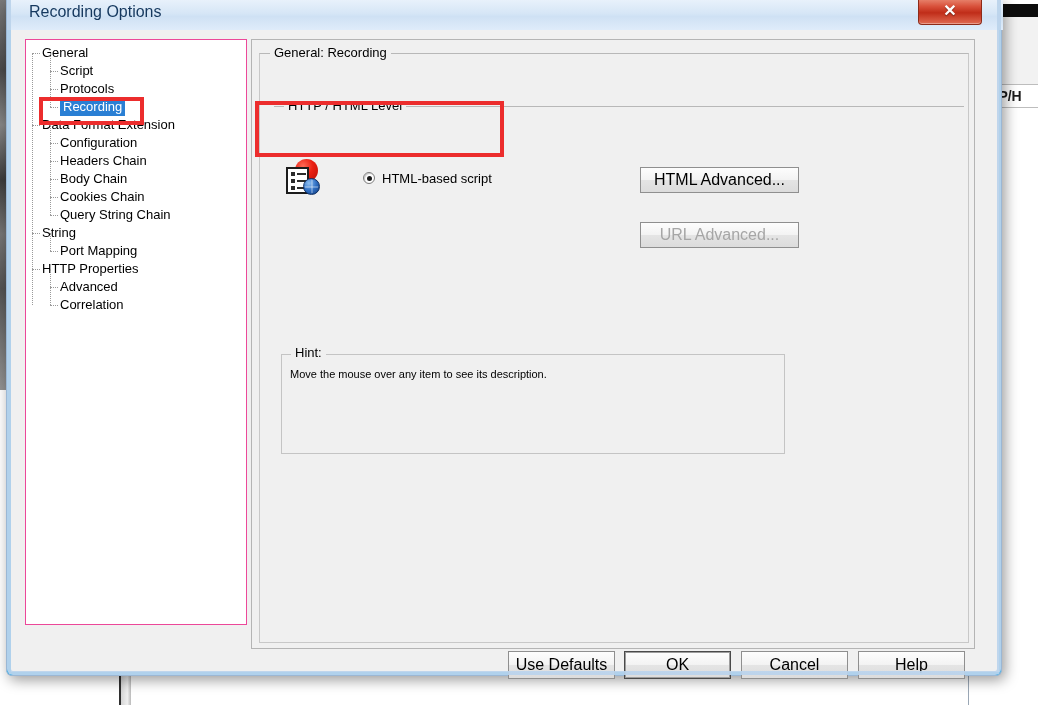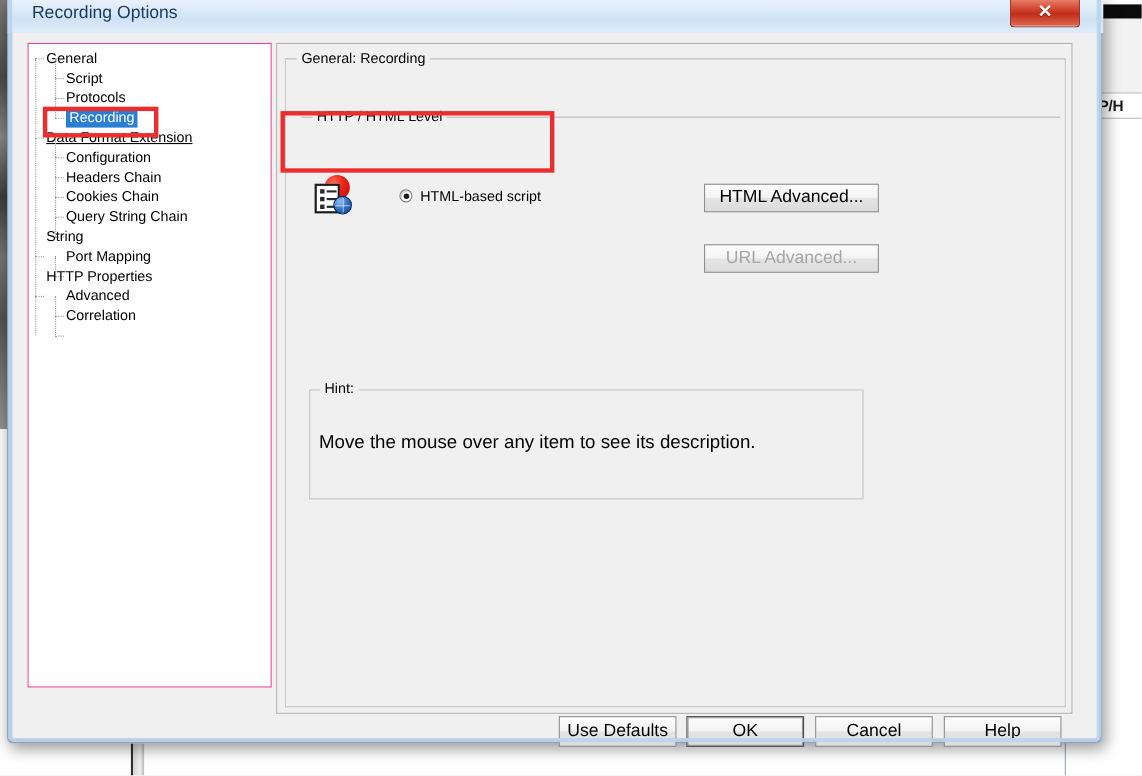--- a/index.html
+++ b/index.html
@@ -41,21 +41,21 @@
     line-height: 22px; letter-spacing: -.2px; white-space: nowrap; overflow: hidden;
   }
   .bg-bottom-stem {
     position: absolute; left: 119px; top: 676px; width: 12px; height: 29px;
     background: linear-gradient(90deg,#2f2f2f 0%,#2f2f2f 16%,#d4d4d4 16%,#efefef 70%,#b9b9b9 100%);
   }
 
   
   .dialog {
     position: absolute; left: 6px; top: 0px; width: 996px; height: 676px;
-    background: #737373;
+    background: #0ea5e9;
     border: 1px solid #9bb7d4;
     border-top: none;
     border-radius: 0 0 6px 6px;
     box-shadow: 3px 4px 14px rgba(0,0,0,.40);
     box-sizing: border-box;
   }
   .dlg-aero-frame {
     position: absolute; left: 0; top: 0; width: 100%; height: 100%;
     border: 4px solid rgba(188,212,236,.94);
     border-top: none;
@@ -142,21 +142,21 @@
   #gb-http    { left: 14px; top: 52px; width: 690px; height: 185px; border-left:none; border-right:none; border-bottom:none;}
   #gb-hint    { left: 21px; top: 300px; width: 504px; height: 100px; background: transparent; }
 
   .gb-hint-inner {
     position: absolute; left: 0; top: 0; width: 100%; height: 100%;
     border: 1px solid #c4c4c4;
     box-sizing: border-box;
   }
   .hint-text {
     position: absolute; left: 9px; top: 14px;
-    font-size: 17px; color: #000000; white-space: nowrap; margin-top: 24px;
+    font-size: 11px; color: #000000; white-space: nowrap;
   }
 
   
   .radio-row { position: absolute; height: 20px; }
   .radio {
     position: absolute; left: 0; top: 3px;
     width: 12px; height: 12px; border-radius: 50%;
     background: #ffffff;
     border: 1px solid #7d7d7d;
     box-shadow: inset 1px 1px 1px rgba(0,0,0,.22);
@@ -270,31 +270,34 @@
             <div class="telbow" style="left: 24px; top: 45px; width: 8px;"></div>
             <div class="tnode" style="height: 18px;">
               <span class="lbl" style="left: 34px;">Protocols</span>
             </div>
             <div class="telbow" style="left: 24px; top: 63px; width: 8px;"></div>
             <div class="tnode" style="height: 18px;">
               <span class="lbl sel" style="left: 34px;">Recording</span>
             </div>
             <div class="telbow" style="left: 6px; top: 81px; width: 8px;"></div>
             <div class="tnode" style="height: 18px;">
-              <span class="lbl" style="left: 16px; text-decoration: underline;">Data Format Extension</span>
+              <span class="lbl" style="left: 16px;">Data Format Extension</span>
             </div>
             <div class="telbow" style="left: 24px; top: 99px; width: 8px;"></div>
             <div class="tnode" style="height: 18px;">
               <span class="lbl" style="left: 34px;">Configuration</span>
             </div>
             <div class="telbow" style="left: 24px; top: 117px; width: 8px;"></div>
             <div class="tnode" style="height: 18px;">
               <span class="lbl" style="left: 34px;">Headers Chain</span>
             </div>
             <div class="telbow" style="left: 24px; top: 135px; width: 8px;"></div>
+            <div class="tnode" style="height: 18px;">
+              <span class="lbl" style="left: 34px;">Body Chain</span>
+            </div>
             <div class="telbow" style="left: 24px; top: 153px; width: 8px;"></div>
             <div class="tnode" style="height: 18px;">
               <span class="lbl" style="left: 34px;">Cookies Chain</span>
             </div>
             <div class="telbow" style="left: 24px; top: 171px; width: 8px;"></div>
             <div class="tnode" style="height: 18px;">
               <span class="lbl" style="left: 34px;">Query String Chain</span>
             </div>
             <div class="telbow" style="left: 6px; top: 189px; width: 8px;"></div>
             <div class="tnode" style="height: 18px;">

